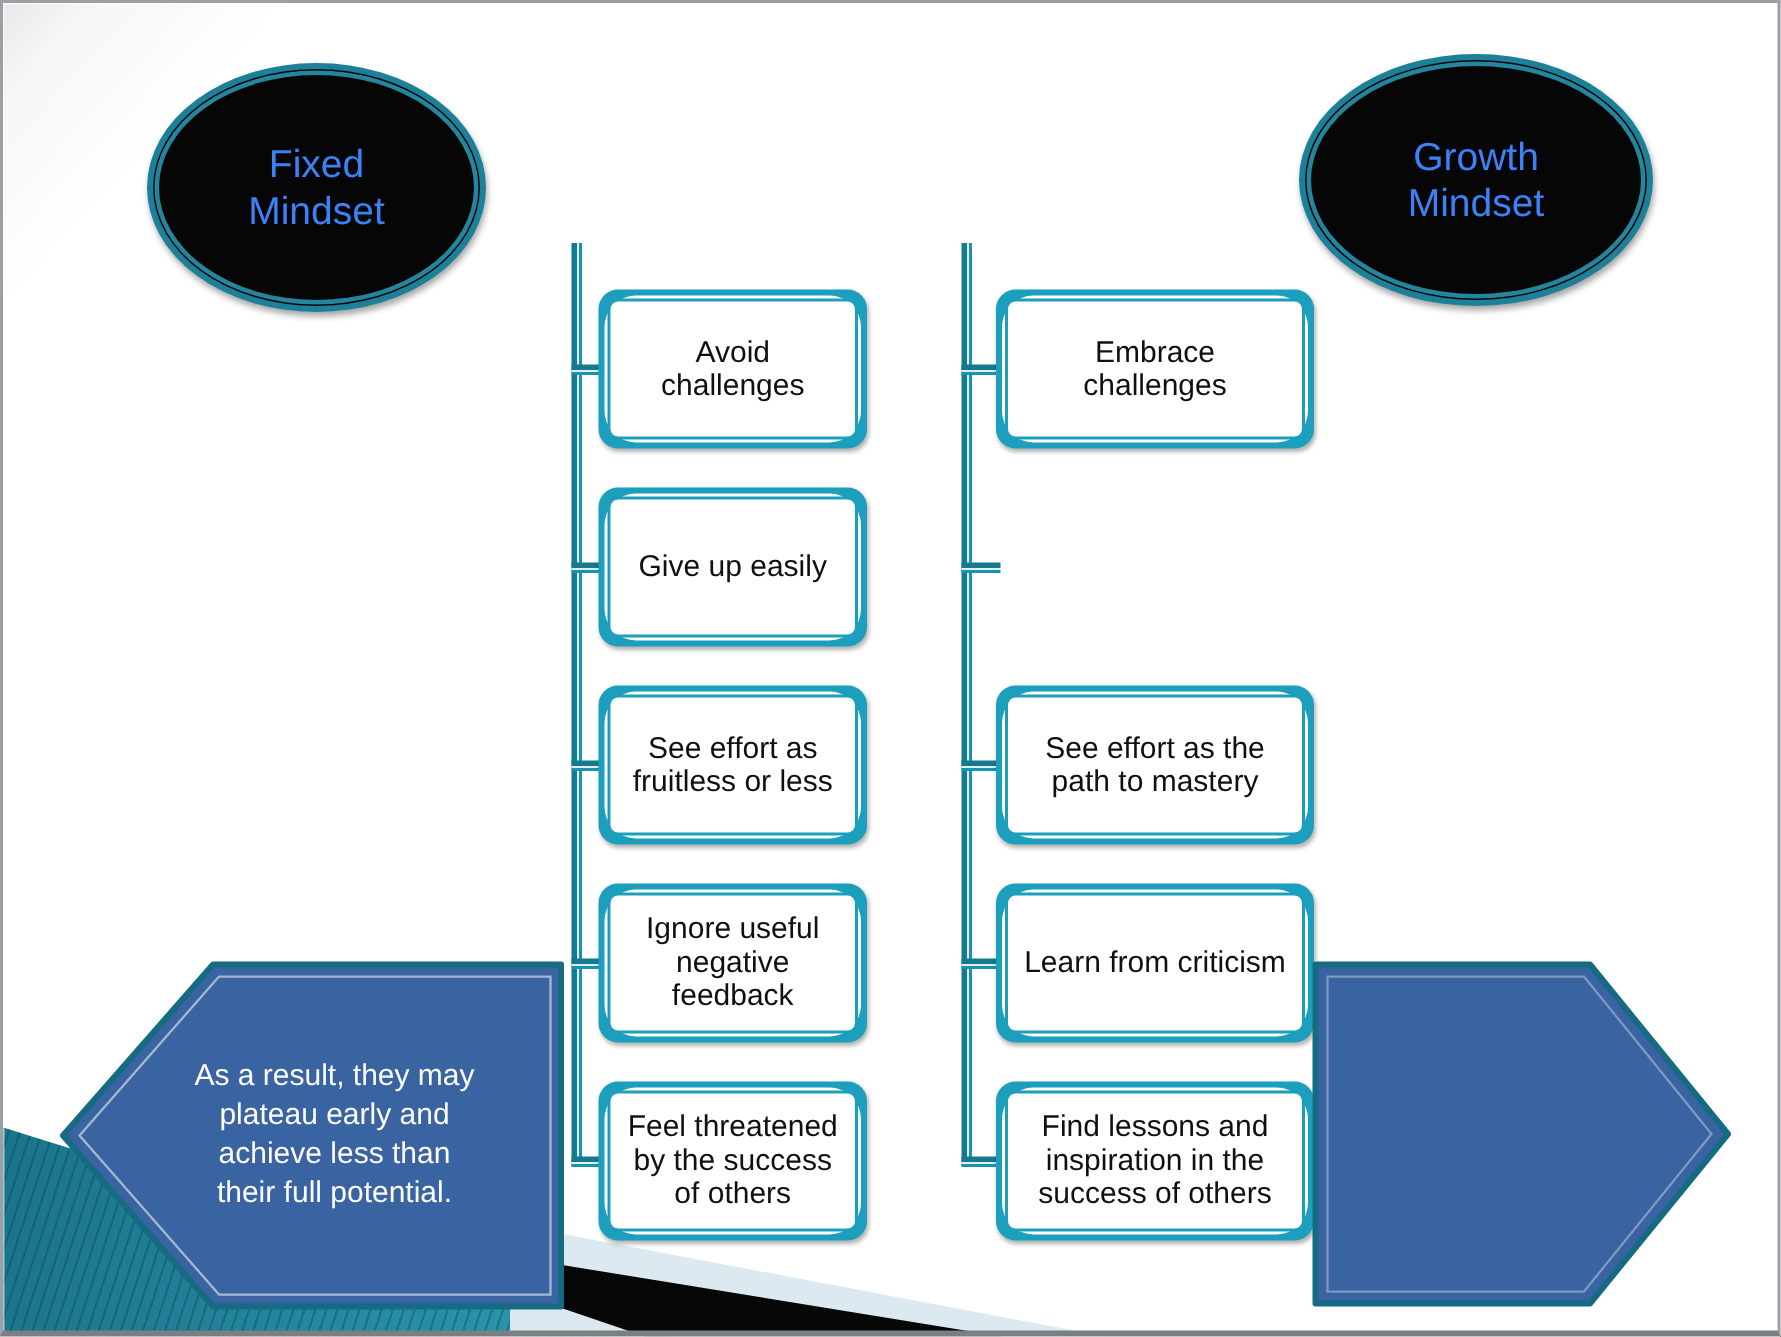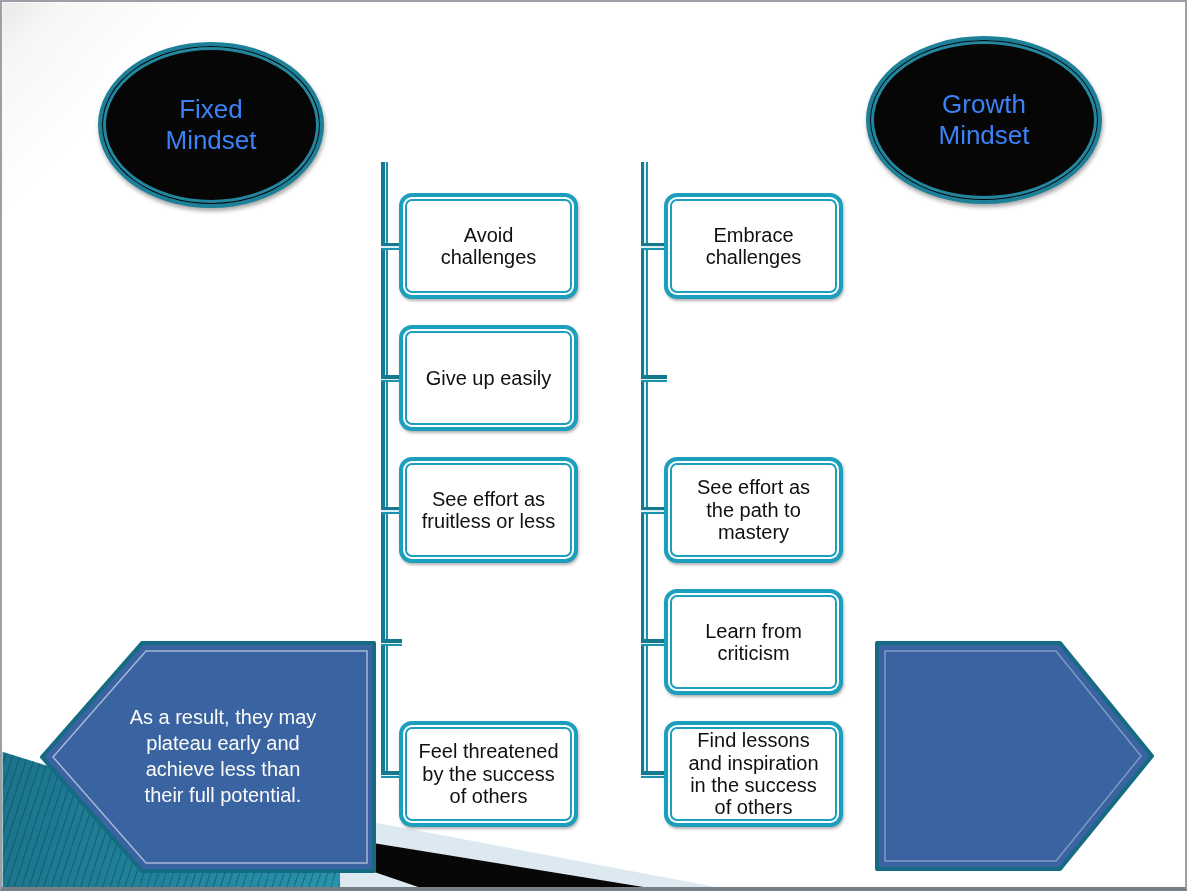--- a/index.html
+++ b/index.html
@@ -70,27 +70,27 @@
     position:absolute; z-index:1; height:7px;
     background:linear-gradient(180deg, #15798f 0 50%, #ddf0f5 50% 70%, #1b93af 70% 100%);
   }
 
   
   .node { position:absolute; z-index:2; width:179px; height:106px; }
   .node .o {
     position:absolute; inset:0; background:#1b9fbc; border-radius:13px; padding:4px;
     box-sizing:border-box; box-shadow:1px 2px 3px rgba(0,0,0,.3);
   }
-  .node .m { height:100%; background:#ffffff; border-radius:9px; padding:2px; box-sizing:border-box; }
+  .node .m { height:100%; background:#ffffff; border-radius:21px; padding:2px; box-sizing:border-box; }
   .node .i {
     height:100%; background:#ffffff; border:2px solid #1b9fbc; border-radius:7px; box-sizing:border-box;
     display:flex; align-items:center; justify-content:center;
     color:#101010; font-size:20px; line-height:1.12; text-align:center; padding:0 10px;
   }
-  .col-l { left:399px; } .col-r { left:664px; }
+  .col-l { left:399px; } .col-r { left:664px;padding-left:33px; }
   .row0 { top:193px; } .row1 { top:325px; } .row2 { top:457px; } .row3 { top:589px; } .row4 { top:721px; }
 
   
   .pentagon-svg { position:absolute; z-index:3; }
   .result-text {
     position:absolute; z-index:4; color:#fbfbf8; font-weight:normal; font-size:20px; line-height:1.3;
     text-align:center; display:flex; align-items:center; justify-content:center; white-space:pre-line;
   }
   .result-text.left  { left:108px; top:645px; width:230px; height:222px; }
   .result-text.right { left:893px; top:642px; width:205px; height:222px; }
@@ -139,20 +139,27 @@
         </div>
       </div>
   </div>
   <div class="node col-l row2">
     <div class="o">
         <div class="m">
           <div class="i">See effort as fruitless or less</div>
         </div>
       </div>
   </div>
+  <div class="node col-l row3">
+    <div class="o">
+        <div class="m">
+          <div class="i">Ignore useful negative feedback</div>
+        </div>
+      </div>
+  </div>
   <div class="node col-l row4">
     <div class="o">
         <div class="m">
           <div class="i">Feel threatened by the success of others</div>
         </div>
       </div>
   </div>
 
   <div class="node col-r row0">
     <div class="o">

